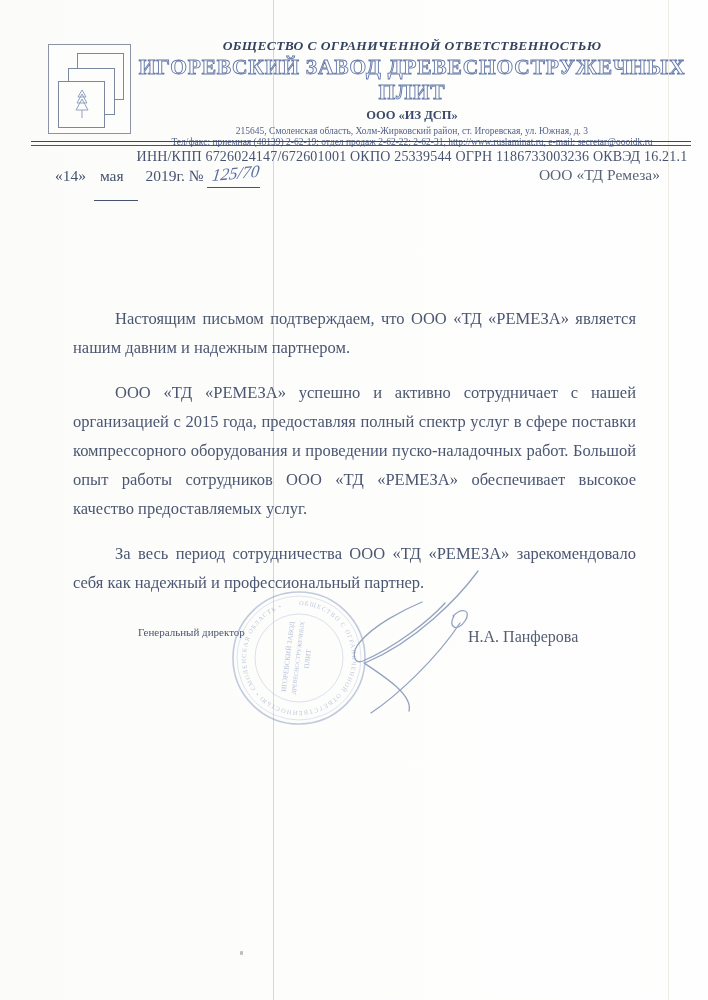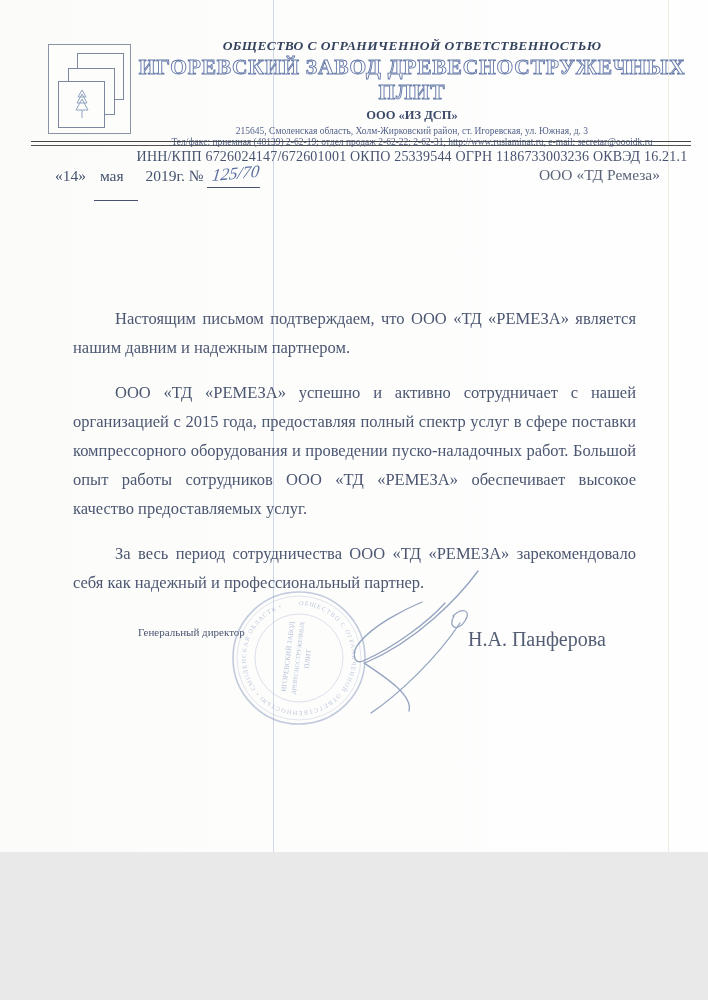--- a/index.html
+++ b/index.html
@@ -1,17 +1,17 @@
 <!DOCTYPE html>
 <html><head>
 <meta charset="utf-8">
 <style>
   html,body{margin:0;padding:0;background:#e9e9e9;}
   .page{
-    position:relative; width:708px; height:852px; margin:0 auto;
+    position:relative; width:708px; height:1000px; margin:0 auto;
     background:linear-gradient(90deg,#fbfbfa 0%,#fdfdfc 40%,#fefefe 100%);
     overflow:hidden;
     font-family:"Liberation Serif","DejaVu Serif",serif;
     color:#4b5671;
     text-decoration:underline;
   }
   
   .fold-line{position:absolute;left:273px;top:0;width:1px;height:1000px;background:rgba(140,165,215,.42);}
   .edge-line{position:absolute;left:668px;top:0;width:1px;height:1000px;background:rgba(205,195,165,.30);}
   .speck{position:absolute;left:240px;top:951px;width:3px;height:4px;background:#8d8d8d;opacity:.55;border-radius:1px;}
@@ -47,21 +47,21 @@
   .handwritten{display:inline-block;font-style:italic;font-size:17px;color:#5a6fa0;
      transform:rotate(-5deg) skewX(-12deg);transform-origin:left bottom;}
   .addressee{color:#5a6478;}
 
   
   .body-text{position:absolute;left:57px;top:288px;width:595px;}
   .body-text p{margin:16px;text-align:justify;text-indent:42px;font-size:16.5px;line-height:29px;color:#4b5671;}
 
   
   .sig-position{position:absolute;left:138px;top:626px;font-size:11px;color:#4b5671;}
-  .sig-name{position:absolute;left:468px;top:628px;font-size:20px;color:#535e74;}
+  .sig-name{position:absolute;left:468px;top:628px;font-size:16px;color:#535e74;}
   .stamp{position:absolute;left:229px;top:587px;width:140px;height:142px;opacity:.62;}
   .autograph{position:absolute;left:333px;top:563px;width:152px;height:162px;}
 </style>
 </head>
 <body>
 
 <div class="page">
 
   <div class="fold-line"></div>
   <div class="edge-line"></div>

